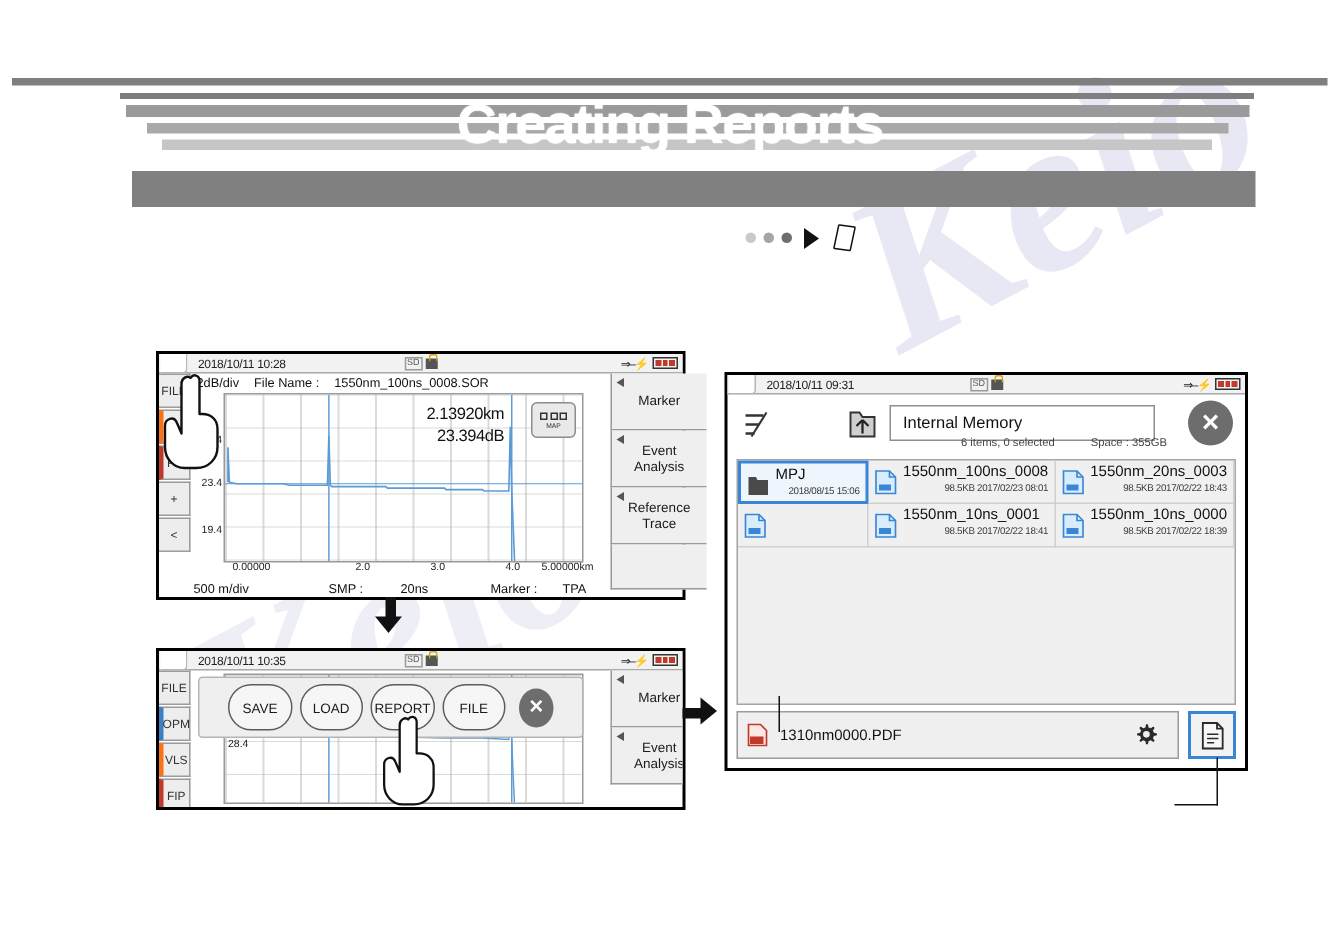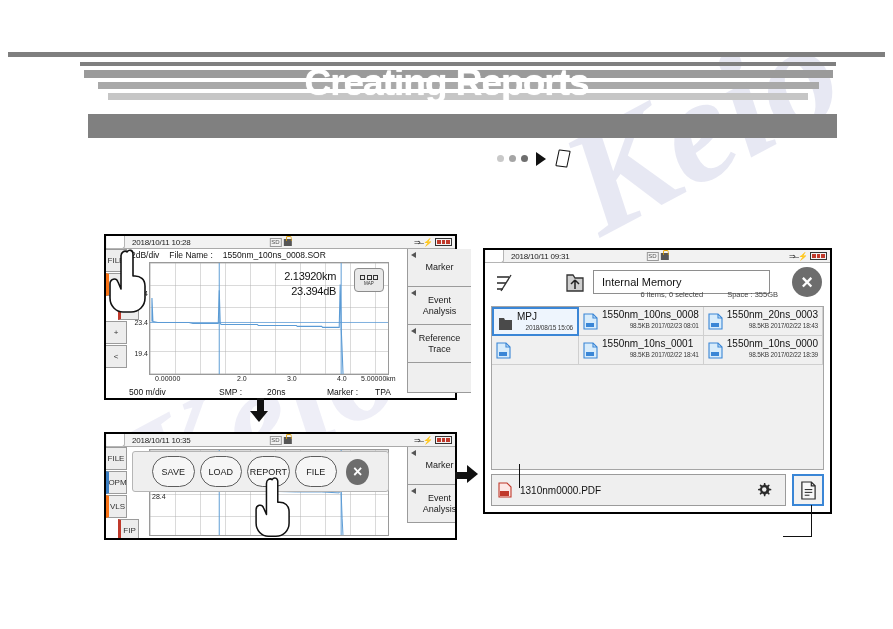--- a/index.html
+++ b/index.html
@@ -89,21 +89,21 @@
 
   
   .ltabs { position: absolute; left: 0; top: 13px; width: 21px; }
   .ltab {
     width: 21px; height: 23px; margin-bottom: 1px;
     background: #ededed; border: 1px solid #9b9b9b; border-left: none;
     display: flex; align-items: center; justify-content: center;
     font-size: 8px; color: #333; font-family: "Liberation Sans", sans-serif;
   }
   .ltab.accent { border-left: 3px solid #f97316; text-align: right; }
-  .ltab.accent2 { border-left: 3px solid #c0392b; margin-left: 12px; }
+  .ltab.accent2 { border-left: 3px solid #c0392b; }
   .ltab.accent3 { border-left: 3px solid #3b7fc4; }
 
   
   .rkeys { position: absolute; right: 0; top: 13px; width: 48px; }
   .rkey {
     position: relative;
     width: 64px; height: 38px; background: #efefef;
     border-bottom: 1px solid #9b9b9b; border-left: 1px solid #9b9b9b;
     display: flex; align-items: center; justify-content: center;
     font-size: 9px; color: #1a1a1a; text-align: center; line-height: 11px;

